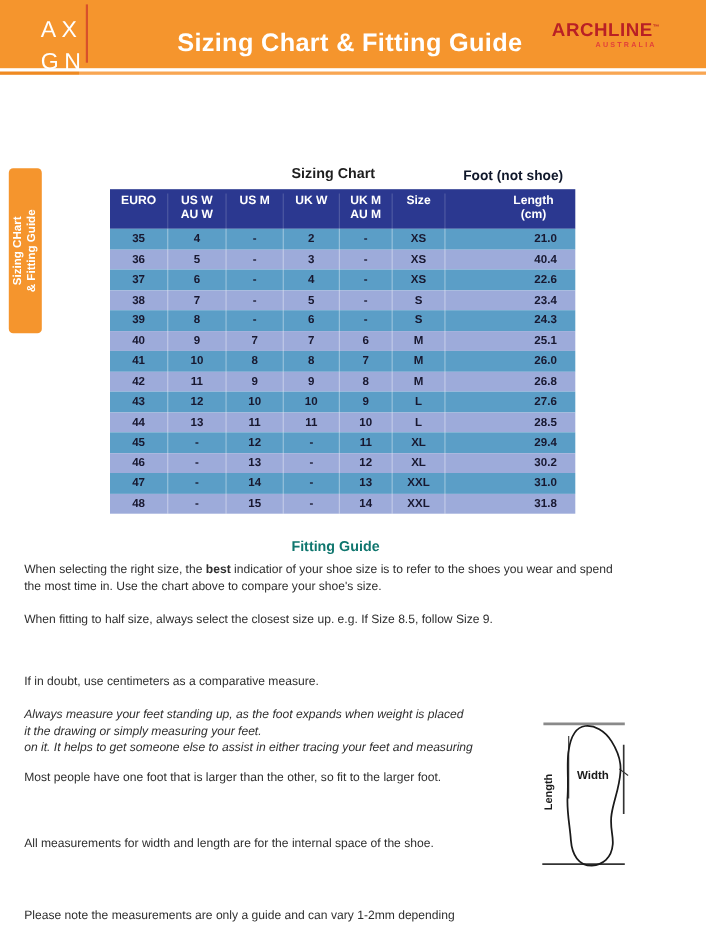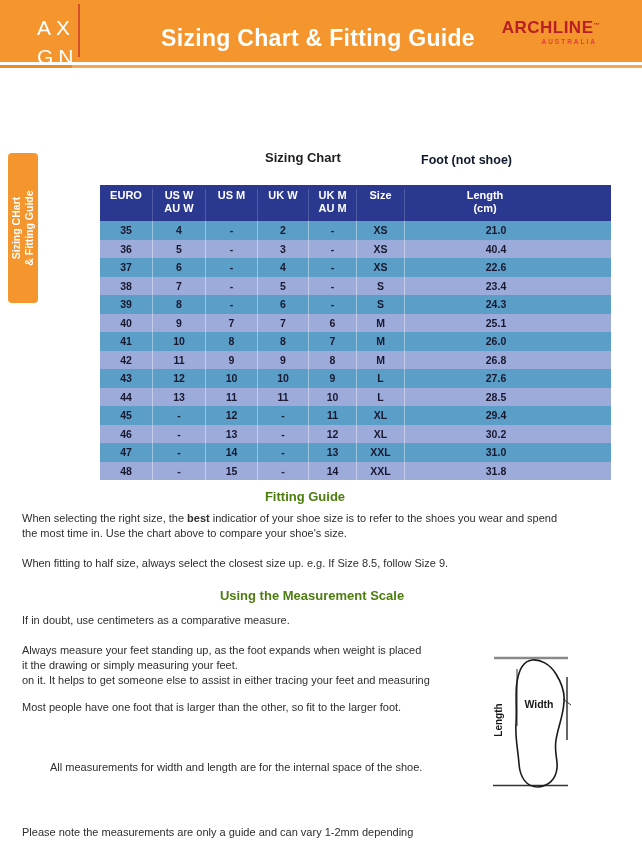--- a/index.html
+++ b/index.html
@@ -26,42 +26,42 @@
   .side-tab{position:absolute;left:8px;top:153px;width:30px;height:150px;background:#F5952D;border-radius:4px;}
   .side-tab-inner{position:absolute;left:-60px;top:60px;width:150px;height:30px;transform:rotate(-90deg);
                   color:#fff;font-weight:bold;font-size:10.5px;line-height:13px;text-align:center;
                   display:flex;flex-direction:column;justify-content:center;}
 
   
   .chart-heading{position:absolute;left:303px;top:150px;transform:translateX(-50%);
                  font-size:13px;font-weight:bold;color:#1e1e1e;white-space:nowrap;}
   .foot-label{position:absolute;right:130px;top:153px;font-size:12.5px;font-weight:bold;color:#0f172a;white-space:nowrap;}
 
-  .size-table{position:absolute;left:100px;top:172px;width:511px;margin-top:13px;}
+  .size-table{position:absolute;left:100px;top:172px;width:423px;}
   .thead{display:grid;grid-template-columns:53px 53px 52px 51px 48px 48px 118px;
          background:#2B3890;height:36px;box-sizing:border-box;padding-top:4px;}
   .th{color:#fff;font-weight:bold;font-size:11px;line-height:13px;text-align:center;
       border-right:1px solid rgba(255,255,255,.18);}
   .th:last-child{border-right:none;padding-left:42px;}
   .trow{display:grid;grid-template-columns:53px 53px 52px 51px 48px 48px 118px;height:18.5px;}
   .trow:nth-child(odd){background:#5B9EC7;}
   .trow:nth-child(even){background:#9DABDA;}
   .td{display:flex;align-items:center;justify-content:center;
       font-size:10.5px;font-weight:bold;color:#181830;
       border-right:1px solid rgba(255,255,255,.4);}
   .td:last-child{border-right:none;padding-left:64px;box-sizing:border-box;}
 
   
   .sec-heading{position:absolute;transform:translateX(-50%);font-size:13px;font-weight:bold;
-               color:#4d7c0f;white-space:nowrap;}
+               color:#0f766e;white-space:nowrap;}
   .h-fitting{left:305px;top:489px;}
   .h-measure{left:312px;top:588px;}
   .para{position:absolute;left:22px;font-size:11px;line-height:15px;color:#2e2e2e;white-space:nowrap;}
-  .p1{top:511px;} .p2{top:556px;} .p3{top:613px;} .p4{top:643px;}
-  .p5{top:700px;} .p6{top:760px;margin-left:28px;} .p7{top:785px;margin-top:40px;}
+  .p1{top:511px;} .p2{top:556px;} .p3{top:613px;} .p4{top:643px;font-style:italic;}
+  .p5{top:700px;} .p6{top:760px;} .p7{top:785px;margin-top:40px;}
   .bold{font-weight:bold;}
 
   
   .foot-diagram{position:absolute;left:488px;top:642px;}
 </style>
 </head>
 <body>
 
 <div class="page">
 
@@ -257,21 +257,20 @@
       </div>
   </div>
 
   <div class="sec-heading h-fitting">Fitting Guide</div>
   <div class="para p1">
     <div><span>When selecting the right size, the </span><span class="bold">best</span><span> indicatior of your shoe size is to refer to the shoes you wear and spend</span></div>
     <div>the most time in. Use the chart above to compare your shoe's size.</div>
   </div>
   <div class="para p2">When fitting to half size, always select the closest size up. e.g. If Size 8.5, follow Size 9.</div>
 
-  <div class="sec-heading h-measure">Using the Measurement Scale</div>
   <div class="para p3">If in doubt, use centimeters as a comparative measure.</div>
   <div class="para p4">
     <div>Always measure your feet standing up, as the foot expands when weight is placed</div>
     <div>it the drawing or simply measuring your feet.</div>
     <div>on it. It helps to get someone else to assist in either tracing your feet and measuring</div>
   </div>
   <div class="para p5">Most people have one foot that is larger than the other, so fit to the larger foot.</div>
   <div class="para p6">All measurements for width and length are for the internal space of the shoe.</div>
   <div class="para p7">
     <div>Please note the measurements are only a guide and can vary 1-2mm depending</div>

